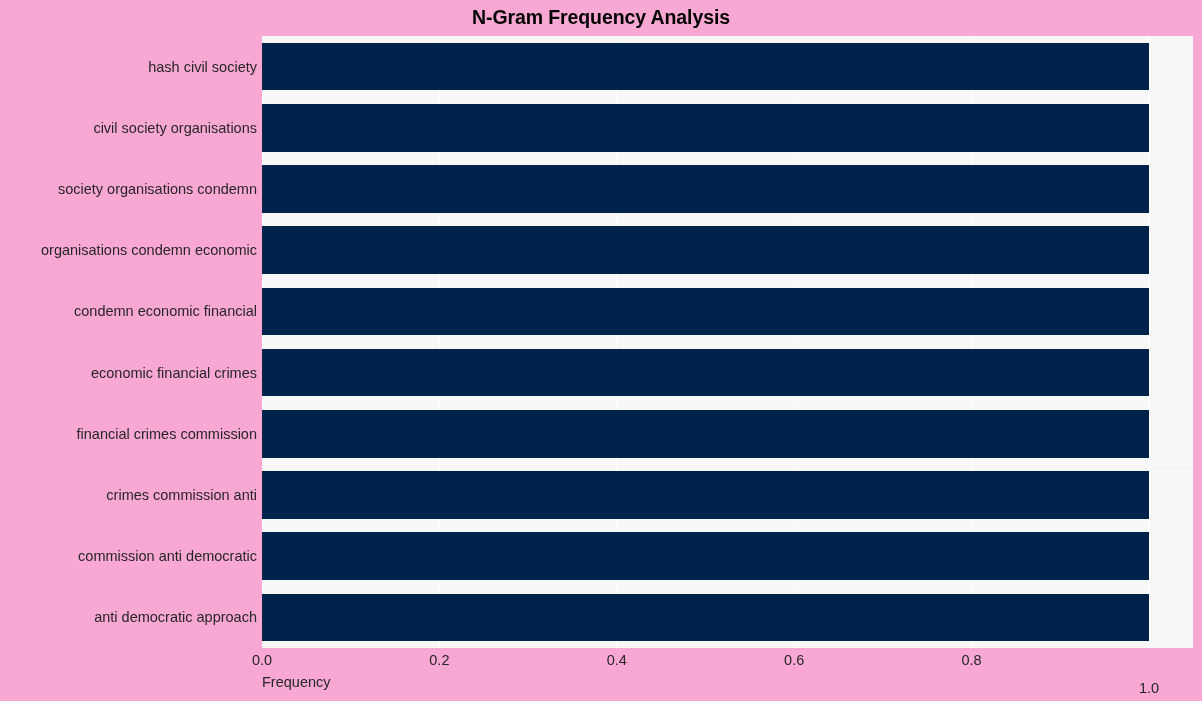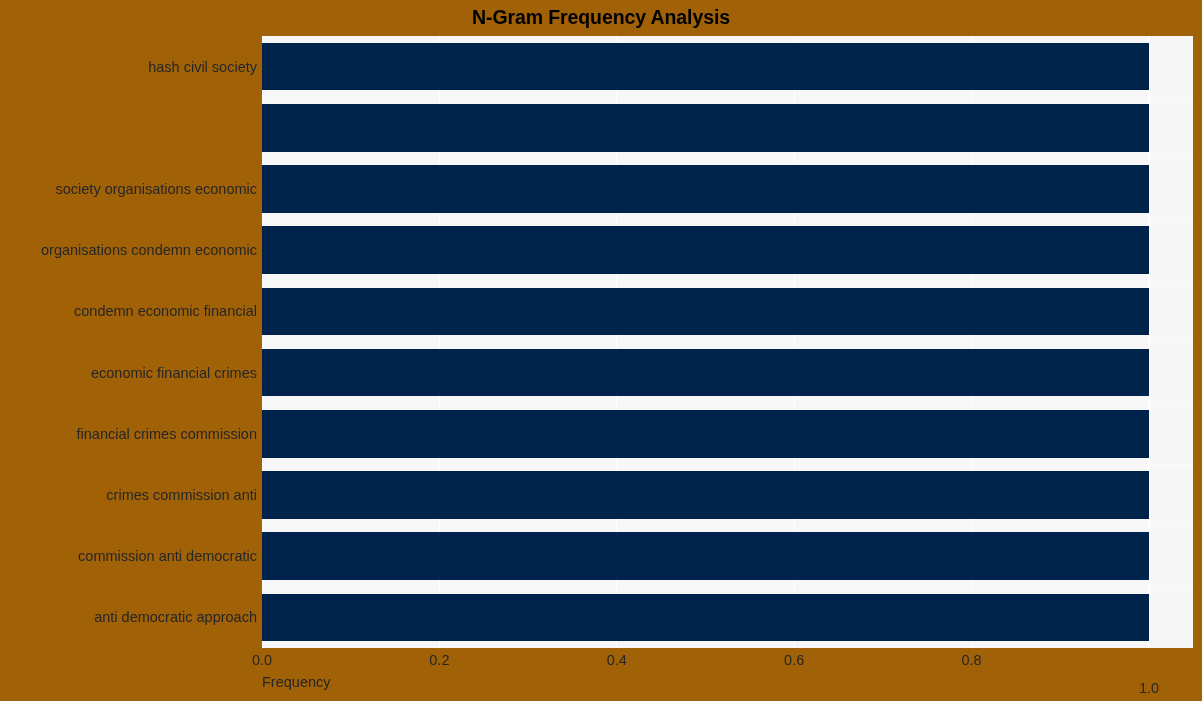--- a/index.html
+++ b/index.html
@@ -11,21 +11,21 @@
     width: 1202px;
     height: 701px;
     font-family: "Liberation Sans", sans-serif;
     overflow: hidden;
   }
 
   #figure {
     position: relative;
     width: 1202px;
     height: 701px;
-    background: #a16207;
+    background: #f9a8d4;
   }
 
   
   #chart-title {
     position: absolute;
     left: 0;
     top: 6px;
     width: 1202px;
     text-align: center;
     font-size: 19.5px;
@@ -156,21 +156,22 @@
         <div class="bar" title="economic financial crimes: 1" style="top: 312.732px; height: 47.736px; width: 887px; background: rgb(0, 35, 76);"></div>
         <div class="bar" title="financial crimes commission: 1" style="top: 373.932px; height: 47.736px; width: 887px; background: rgb(0, 35, 76);"></div>
         <div class="bar" title="crimes commission anti: 1" style="top: 435.132px; height: 47.736px; width: 887px; background: rgb(0, 35, 76);"></div>
         <div class="bar" title="commission anti democratic: 1" style="top: 496.332px; height: 47.736px; width: 887px; background: rgb(0, 35, 76);"></div>
         <div class="bar" title="anti democratic approach: 1" style="top: 557.532px; height: 47.736px; width: 887px; background: rgb(0, 35, 76);"></div>
       </div>
   </div>
 
   <div id="ylabels">
       <div class="ylabel" style="top: 30.6px;">hash civil society</div>
-      <div class="ylabel" style="top: 153px;">society organisations economic</div>
+      <div class="ylabel" style="top: 91.8px;">civil society organisations</div>
+      <div class="ylabel" style="top: 153px;">society organisations condemn</div>
       <div class="ylabel" style="top: 214.2px; text-align: right;">organisations condemn economic</div>
       <div class="ylabel" style="top: 275.4px;">condemn economic financial</div>
       <div class="ylabel" style="top: 336.6px; padding-left: 27px;">economic financial crimes</div>
       <div class="ylabel" style="top: 397.8px;">financial crimes commission</div>
       <div class="ylabel" style="top: 459px;">crimes commission anti</div>
       <div class="ylabel" style="top: 581.4px;">anti democratic approach</div>
       <div class="ylabel" style="top: 520.2px;">commission anti democratic</div>
     </div>
 
   <div id="xlabels">

